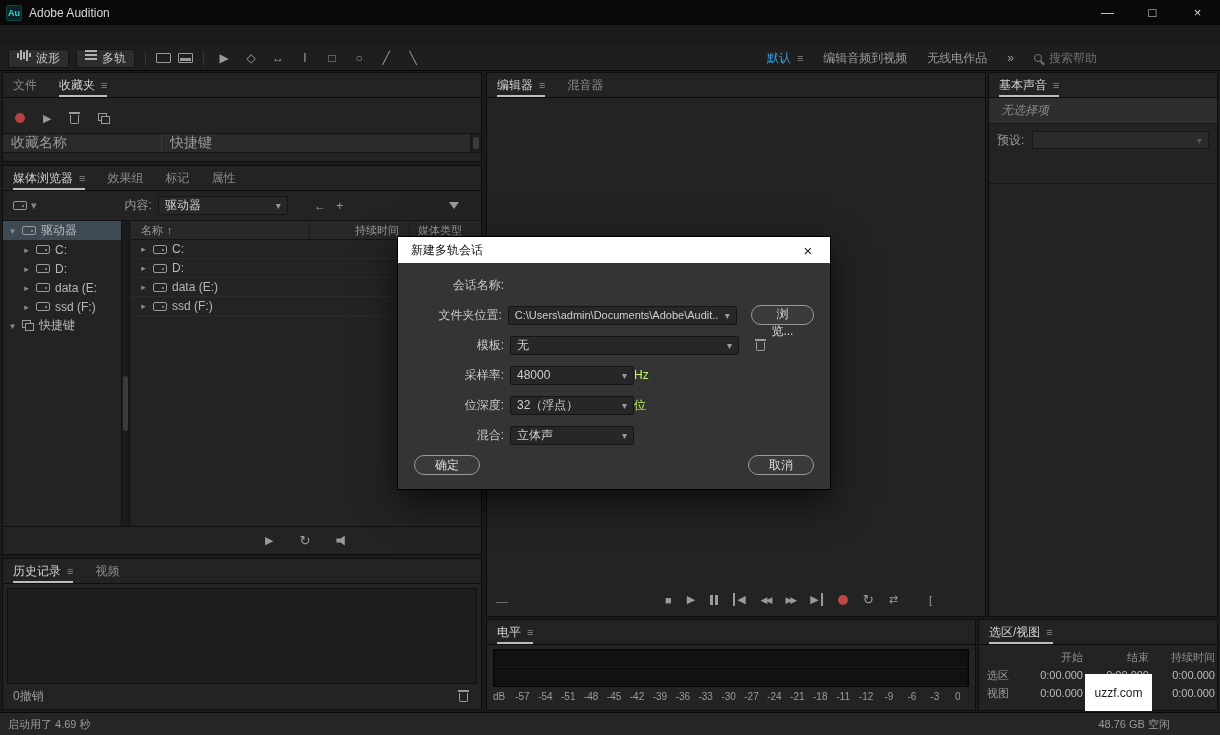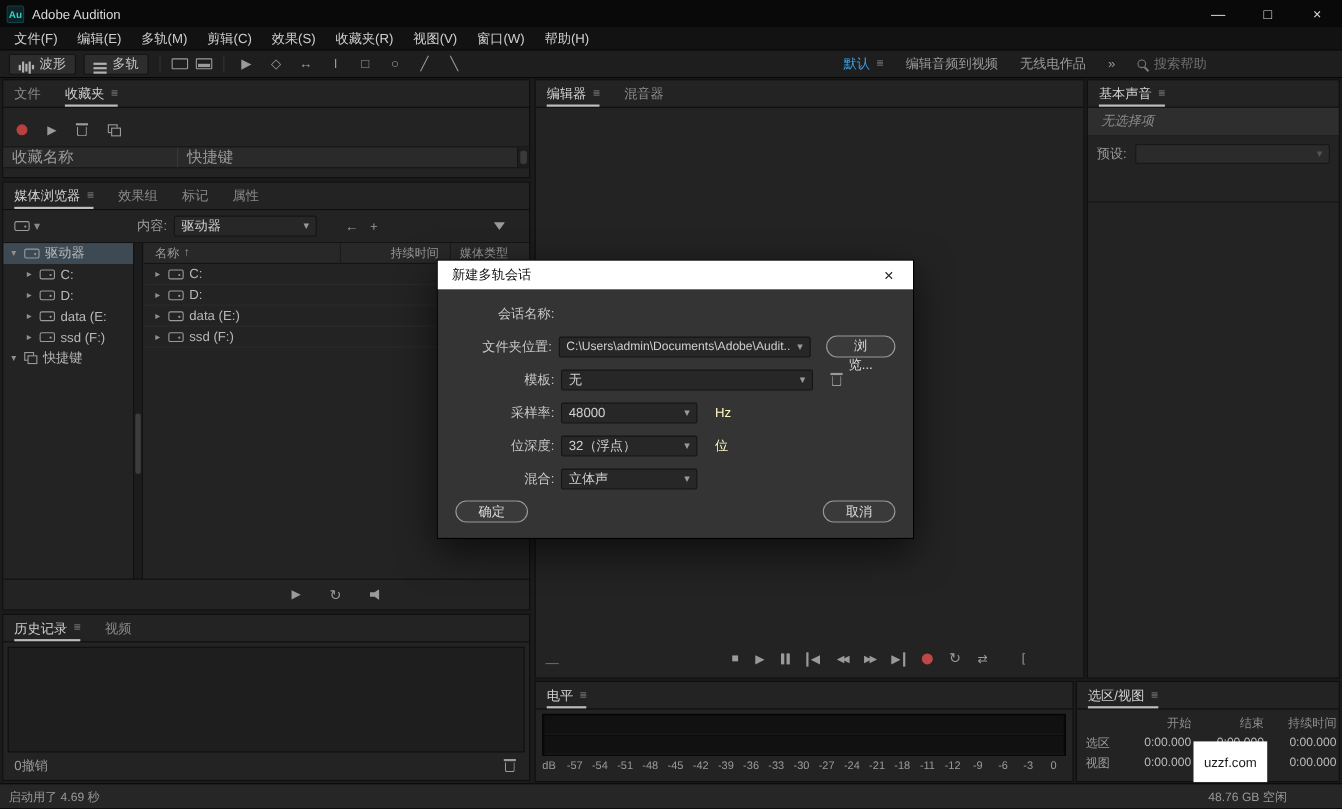--- a/index.html
+++ b/index.html
@@ -16,21 +16,21 @@
 .win-btn{width:45px;display:flex;align-items:center;justify-content:center;color:#dcdcdc;font-size:13px}
 
 
 .menubar{position:absolute;top:25px;left:0;right:0;height:21px;background:#121212;display:flex;align-items:center;
  padding-left:4px;border-bottom:1px solid #050505}
 .menu-item{padding:0 9px;color:#d0d0d0}
 
 
 .toolbar{position:absolute;top:46px;left:0;right:0;height:25px;background:#1e1e1e;border-bottom:1px solid #060606;
  display:flex;align-items:center;padding:0 8px;gap:7px}
-.tbtn{height:19px;background:#2d2d2d;border:1px solid #141414;border-radius:2px;display:flex;align-items:flex-end;
+.tbtn{height:19px;background:#2d2d2d;border:1px solid #141414;border-radius:2px;display:flex;align-items:flex-start;
  gap:5px;padding:0 8px;color:#c6c6c6}
 .sep{width:1px;height:15px;background:#333;margin:0 3px}
 .ticon{color:#9a9a9a;width:20px;text-align:center;font-size:12px}
 .wave-ic{display:inline-flex;align-items:center;gap:1px;height:11px}
 .wave-ic i{width:2px;background:#b0b0b0}
 .wave-ic i:nth-child(1){height:5px}.wave-ic i:nth-child(2){height:10px}
 .wave-ic i:nth-child(3){height:7px}.wave-ic i:nth-child(4){height:11px}.wave-ic i:nth-child(5){height:4px}
 .mt-ic{display:inline-flex;flex-direction:column;gap:2px}
 .mt-ic i{width:12px;height:2px;background:#b0b0b0}
 .scr{width:15px;height:10px;border:1px solid #9a9a9a;border-radius:1px;position:relative;display:inline-block}
@@ -156,21 +156,21 @@
 .dlg-close{margin-left:auto;width:44px;align-self:stretch;display:flex;align-items:center;justify-content:center;
  color:#222;font-size:15px}
 .dlg-body{padding:12px 16px 14px}
 .drow{display:flex;align-items:center;height:20px;margin-bottom:10px}
 .drow label{width:90px;text-align:right;margin-right:6px;color:#c8c8c8}
 .dinput{width:232px;height:20px;background:#18242e;border:1px solid #4a93d8;display:flex;align-items:center;padding:0 3px}
 .dinput .seltext{background:#3c7ab8;color:#0b1016;padding:0 1px;white-space:nowrap}
 .w229{width:229px}
 .w124{width:124px}
 .small-path{font-size:11px}
-.unit{margin-left:16px;color:#fef9c3}
+.unit{margin-left:0;color:#bef264}
 .pill{height:20px;border:1px solid #9a9a9a;border-radius:10px;background:#3a3a3a;color:#dcdcdc;padding:0 20px;
  font-family:"Liberation Sans","DejaVu Sans",sans-serif;font-size:12px}
 .pill.browse{margin-left:14px;padding:0 14px}
 .dlg-trash{margin-left:16px}
 .btns{justify-content:space-between;margin-top:4px;margin-bottom:0;gap:16px}
 
 
 .watermark{position:absolute;left:1085px;top:674px;width:67px;height:37px;background:#fff;color:#1a1a1a;z-index:70;
  display:flex;align-items:center;justify-content:center;font-size:12px}
 </style>
@@ -182,31 +182,20 @@
   <div class="titlebar">
     <span class="au-icon">Au</span>
     <span class="title-text">Adobe Audition</span>
     <div class="win-controls">
       <span class="win-btn">—</span>
       <span class="win-btn">□</span>
       <span class="win-btn">×</span>
     </div>
   </div>
 
-  <div class="menubar">
-    <span class="menu-item">文件(F)</span>
-    <span class="menu-item">编辑(E)</span>
-    <span class="menu-item">多轨(M)</span>
-    <span class="menu-item">剪辑(C)</span>
-    <span class="menu-item">效果(S)</span>
-    <span class="menu-item">收藏夹(R)</span>
-    <span class="menu-item">视图(V)</span>
-    <span class="menu-item">窗口(W)</span>
-    <span class="menu-item">帮助(H)</span>
-  </div>
 
   <div class="toolbar">
     <span class="tbtn">
       <span class="wave-ic">
           <i></i>
           <i></i>
           <i></i>
           <i></i>
           <i></i>
         </span>

